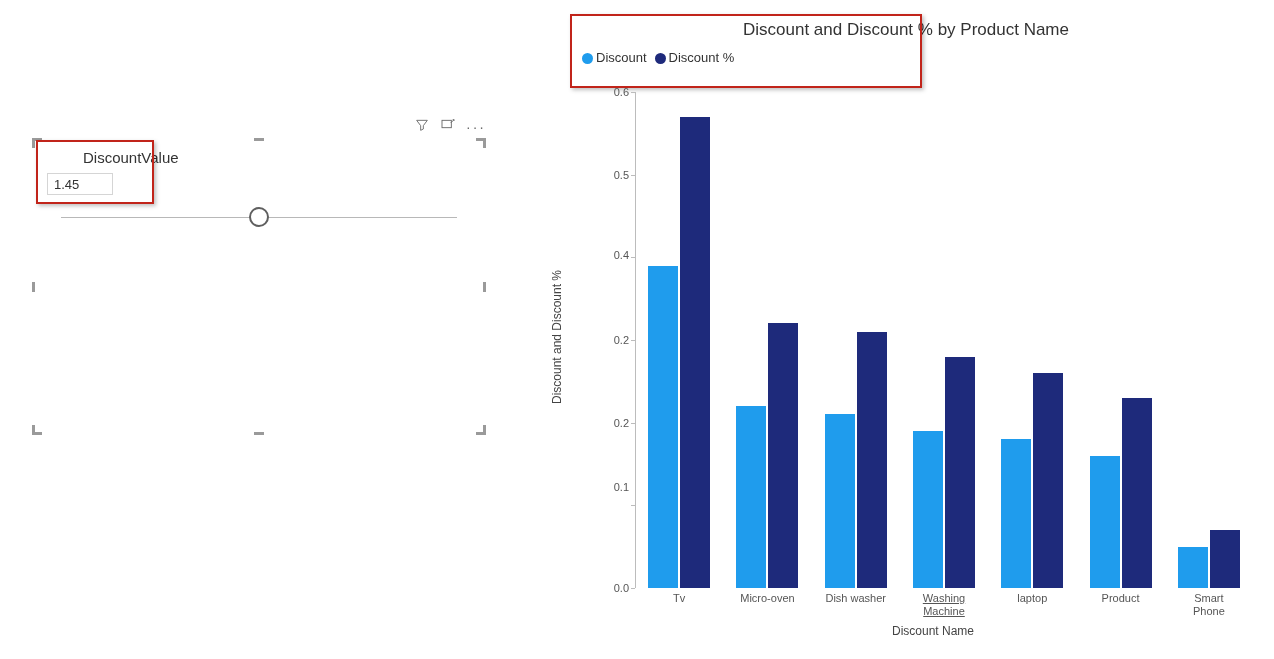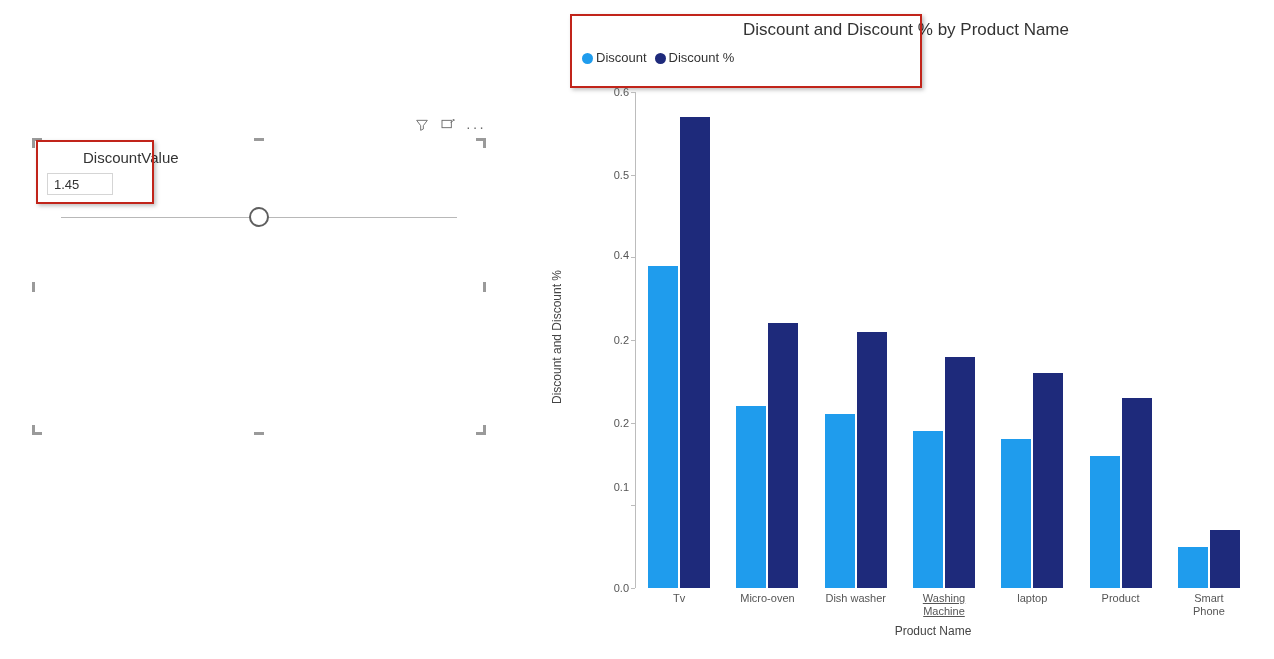--- a/index.html
+++ b/index.html
@@ -285,13 +285,13 @@
       <div class="bar" style="left: 398.286px; width: 30px; height: 214.933px; background: rgb(30, 42, 123);"></div>
       <div class="x-tick" style="left: 485.571px;">Product</div>
       <div class="bar" style="left: 454.571px; width: 30px; height: 132.267px; background: rgb(31, 156, 237);"></div>
       <div class="bar" style="left: 486.571px; width: 30px; height: 190.133px; background: rgb(30, 42, 123);"></div>
       <div class="x-tick" style="left: 573.857px;">Smart Phone</div>
       <div class="bar" style="left: 542.857px; width: 30px; height: 41.3333px; background: rgb(31, 156, 237);"></div>
       <div class="bar" style="left: 574.857px; width: 30px; height: 57.8667px; background: rgb(30, 42, 123);"></div>
     </div>
 </div>
 
-<div class="x-axis-label">Product Name</div>
+<div class="x-axis-label">Discount Name</div>
 
 </body></html>

